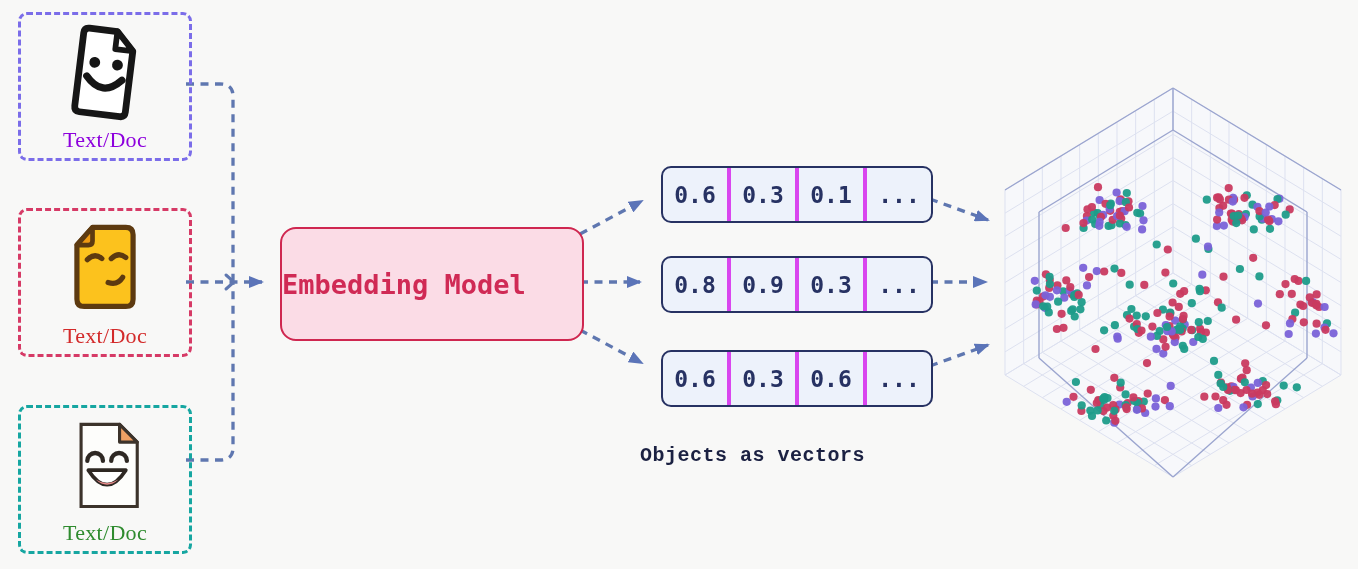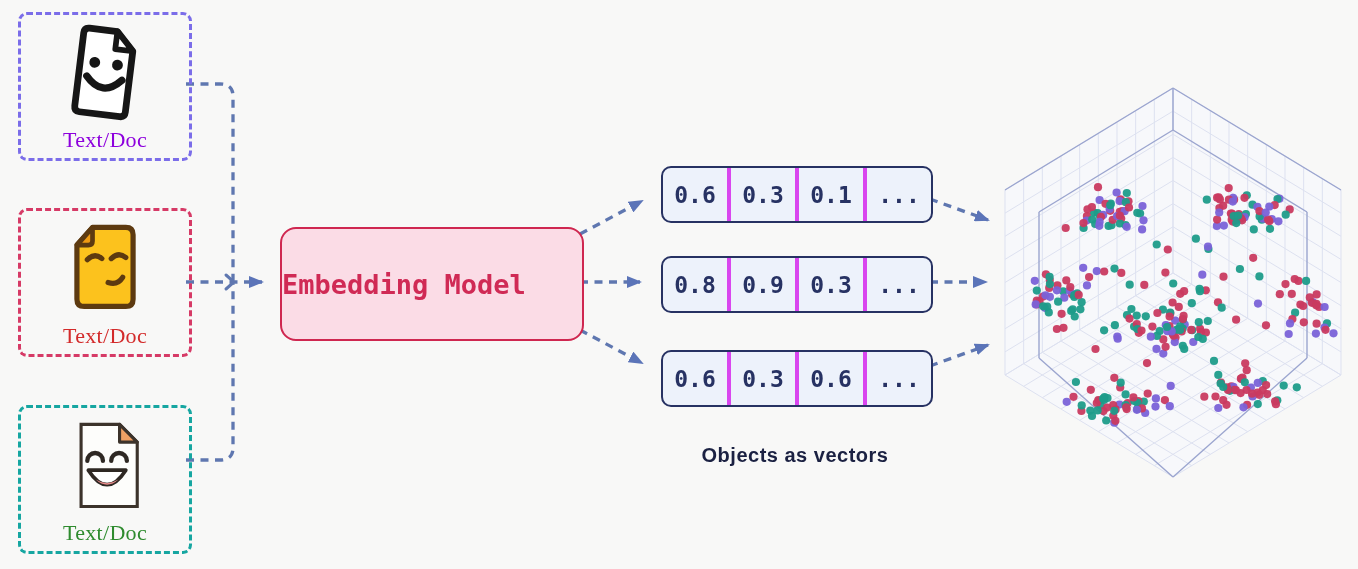--- a/index.html
+++ b/index.html
@@ -30,22 +30,22 @@
   
   .vec-row{position:absolute;left:661px;width:268px;height:53px;
            background:#edf2fb;border:2px solid #273263;border-radius:10px;
            display:flex;overflow:hidden;}
   .vec-cell{flex:1;display:flex;align-items:center;justify-content:center;
             font-family:"DejaVu Sans Mono",monospace;font-size:23px;font-weight:700;
             color:#273263;border-left:4px solid #d946ef;}
   .vec-cell:first-child{border-left:none;}
   .row1{top:166px;} .row2{top:256px;} .row3{top:350px;}
 
-  .caption{position:absolute;left:640px;top:444px;width:310px;text-align:center;
-           font-family:Liberation Sans, sans-serif;font-size:20px;font-weight:700;
+  .caption{position:absolute;left:640px;top:444px;width:310px;text-align:left;
+           font-family:Liberation Mono, monospace;font-size:20px;font-weight:700;
            color:#1b2142;letter-spacing:.5px;}
 
   .plot{position:absolute;left:985px;top:60px;width:373px;height:460px;}
 </style>
 </head>
 <body>
 
 <div class="stage">
 
   <svg class="layer" width="1358" height="569" viewBox="0 0 1358 569">

